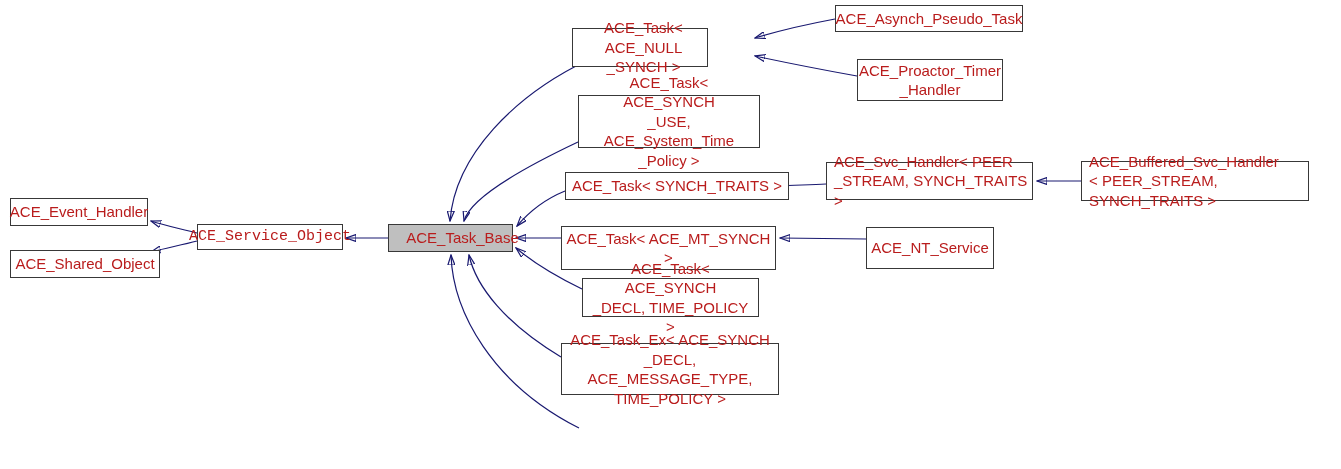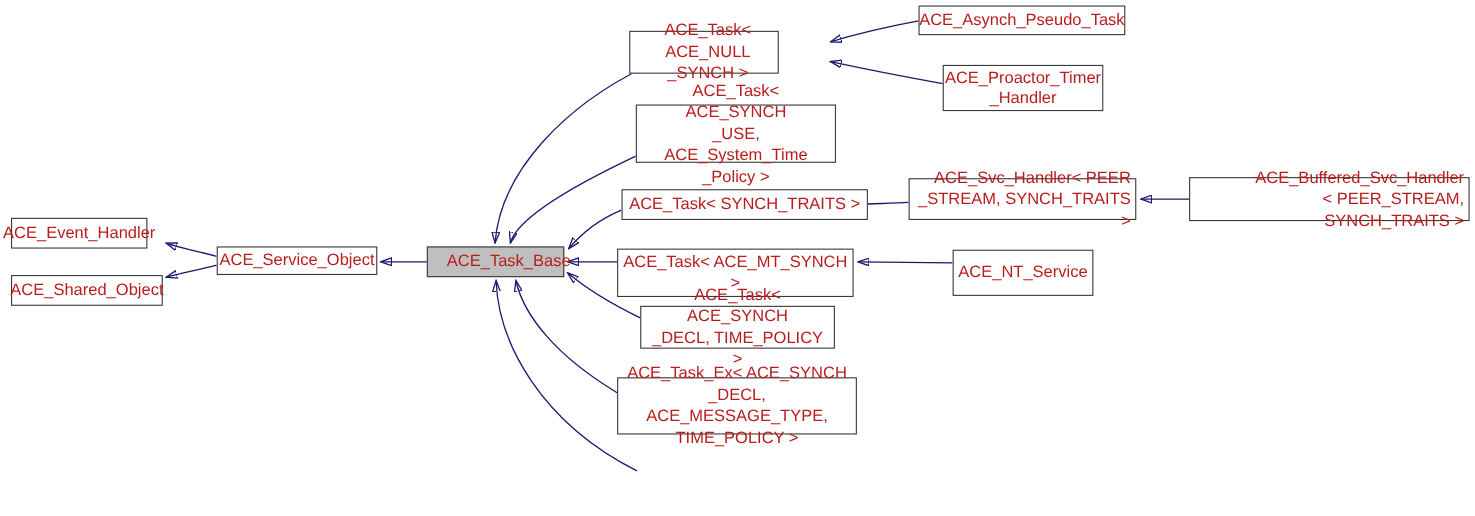--- a/index.html
+++ b/index.html
@@ -38,39 +38,39 @@
     display: flex;
     align-items: center;
     justify-content: center;
     text-align: center;
     white-space: pre-line;
     padding: 0 4px;
     cursor: pointer;
   }
   .node.align-left {
     justify-content: flex-start;
-    text-align: right;
+    text-align: left;
     padding-left: 7px;
   }
   .node.hl {
     background: #bfbfbf;
     cursor: default;
   }
   
-  .n0  { left: 10px;   top: 198px; width: 124px; height: 28px; }
-  .n1  { left: 10px;   top: 250px; width: 138px; height: 28px; }
-  .n2  { left: 197px;  top: 224px; width: 146px; height: 26px; }
+  .n0  { left: 10px;   top: 198px; width: 138px; height: 28px; }
+  .n1  { left: 10px;   top: 250px; width: 150px; height: 28px; }
+  .n2  { left: 197px;  top: 224px; width: 146px; height: 26px; font-family: Liberation Mono, monospace; }
   .n3  { left: 388px;  top: 224px; width: 125px; height: 28px; padding-left: 28px; }
   .n4  { left: 572px;  top: 28px;  width: 136px; height: 39px; padding-left: 11px; }
   .n5  { left: 835px;  top: 5px;   width: 188px; height: 27px; }
   .n6  { left: 857px;  top: 59px;  width: 146px; height: 42px; }
   .n7  { left: 578px;  top: 95px;  width: 182px; height: 53px; }
   .n8  { left: 565px;  top: 172px; width: 224px; height: 28px; }
   .n9  { left: 826px;  top: 162px; width: 207px; height: 38px; }
-  .n10 { left: 1081px; top: 161px; width: 255px; height: 40px; }
+  .n10 { left: 1081px; top: 161px; width: 228px; height: 40px; }
   .n11 { left: 561px;  top: 226px; width: 215px; height: 44px; }
   .n12 { left: 866px;  top: 227px; width: 128px; height: 42px; }
   .n13 { left: 582px;  top: 278px; width: 177px; height: 39px; }
   .n14 { left: 561px;  top: 343px; width: 218px; height: 52px; }
   .n15 { left: 579px;  top: 422px; width: 182px; height: 38px; }
 </style>
 </head>
 <body>
 
 <div class="diagram">

